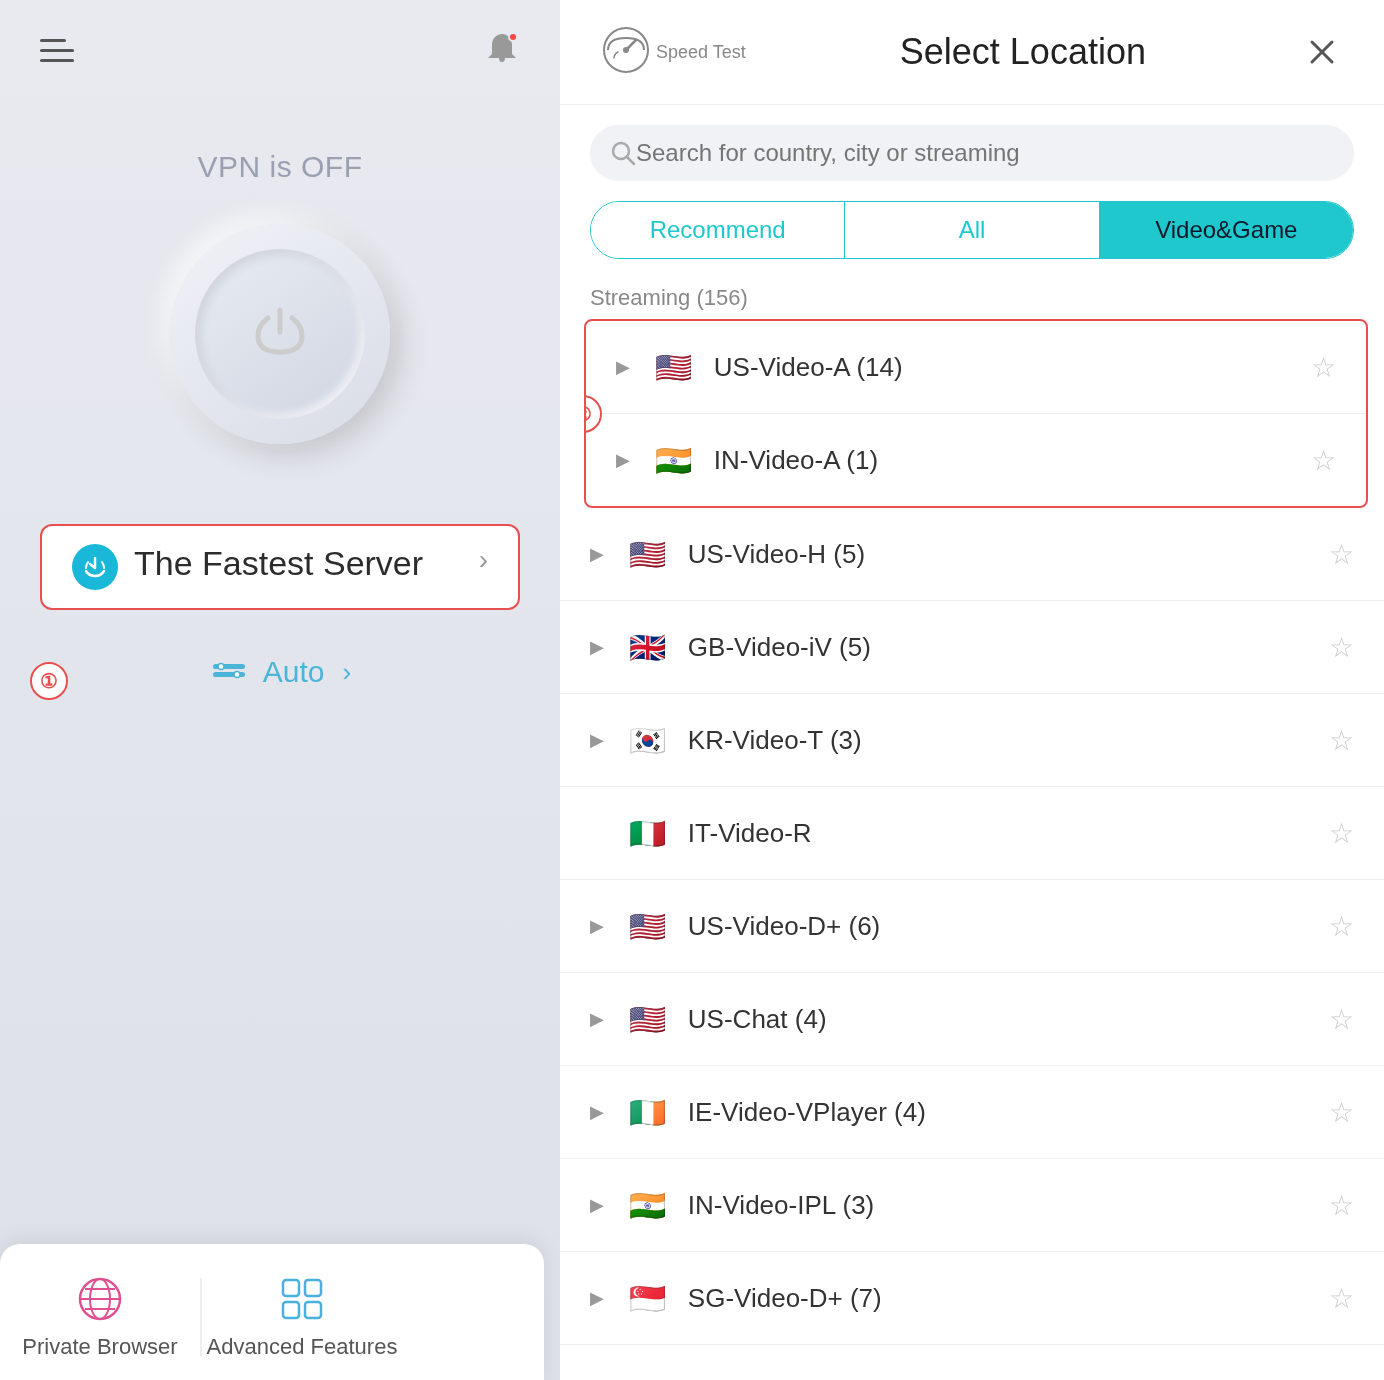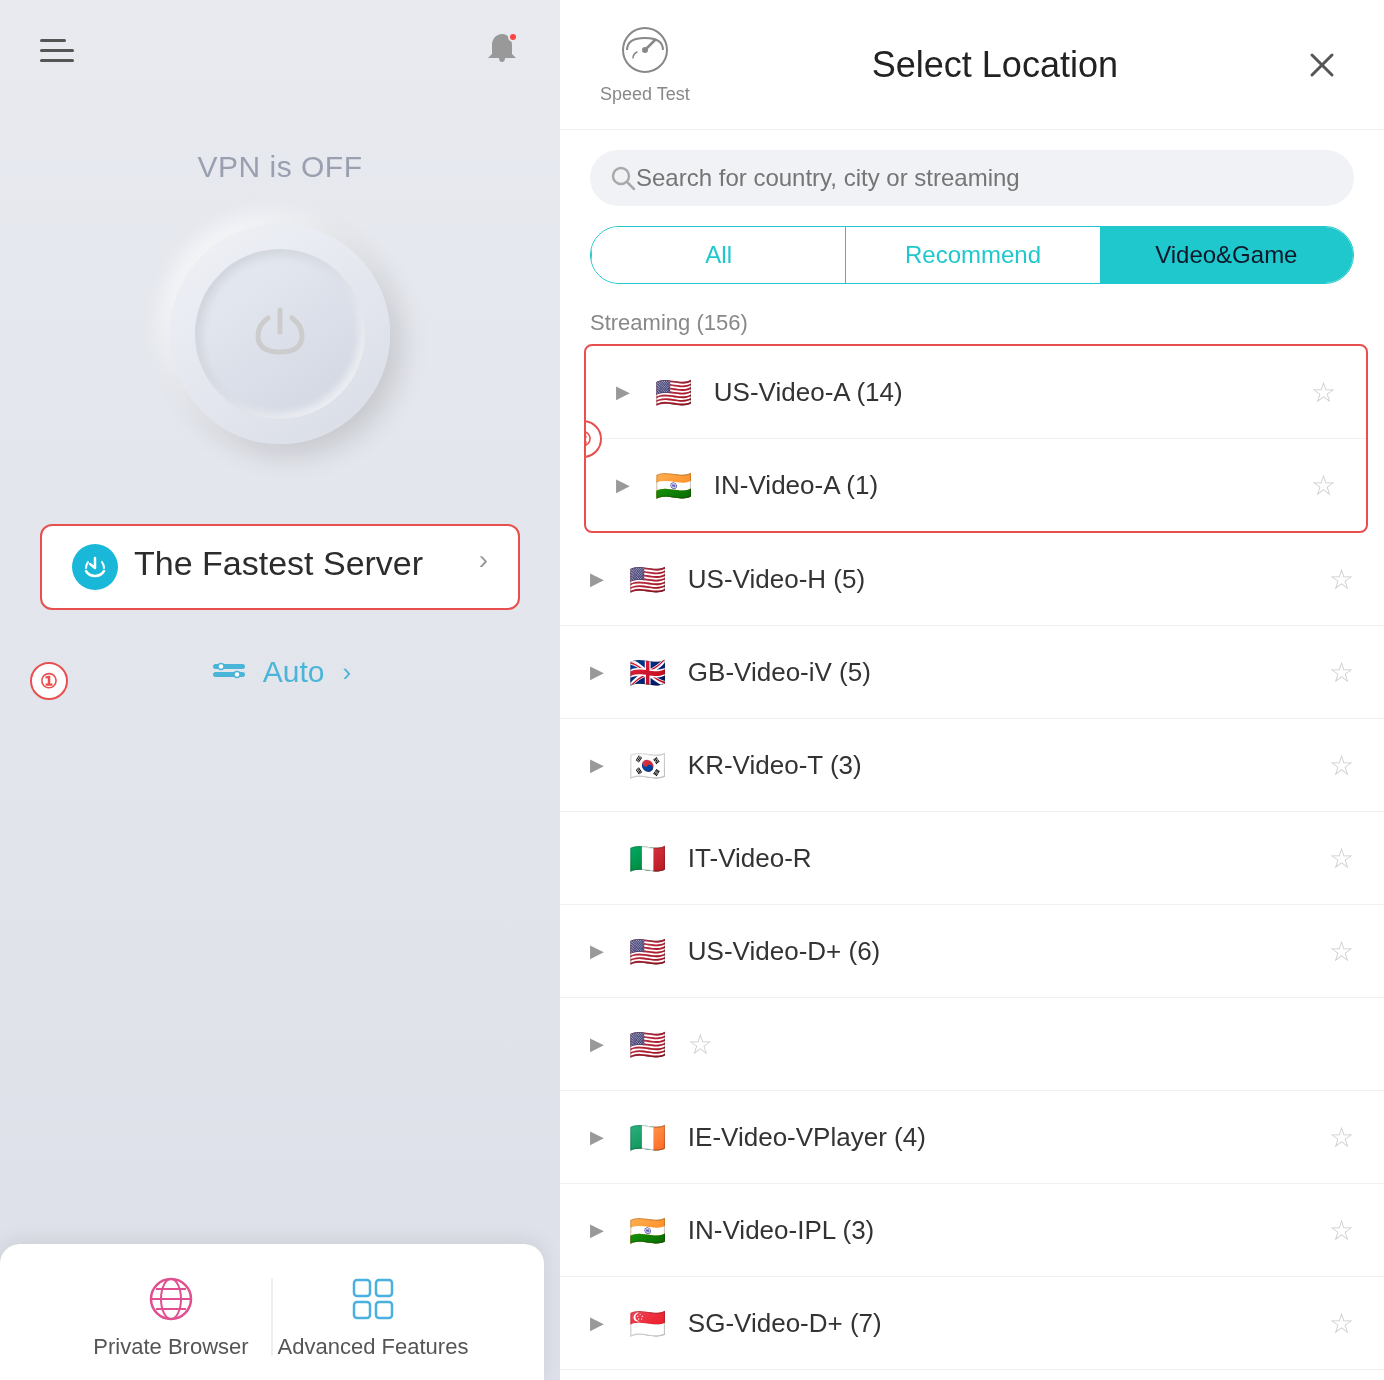--- a/index.html
+++ b/index.html
@@ -156,21 +156,21 @@
 
     .bottom-bar {
       position: absolute;
       bottom: 0;
       left: 0;
       right: 16px;
       background: white;
       border-radius: 20px 20px 0 0;
       padding: 30px 0 20px 0;
       display: flex;
-      justify-content: center;
+      justify-content: flex-start;
       box-shadow: 0 -4px 20px rgba(0,0,0,0.08);
     }
     .bottom-item {
       display: flex;
       flex-direction: column;
       align-items: center;
       gap: 10px;
       cursor: pointer;
       width: 200px;
     }
@@ -201,21 +201,21 @@
     .right-header {
       display: flex;
       align-items: center;
       padding: 24px 40px;
       border-bottom: 1px solid #eee;
       gap: 20px;
     }
 
     .speed-test-wrap {
       display: flex;
-      flex-direction: column;
+      flex-direction: row;
       align-items: center;
       gap: 4px;
       cursor: pointer;
     }
     .speed-test-icon svg {
       width: 52px;
       height: 52px;
     }
     .speed-test-label {
       font-size: 18px;
@@ -449,22 +449,22 @@
 
   <div class="search-bar">
     <svg viewBox="0 0 26 26" fill="none">
       <circle cx="11" cy="11" r="8" stroke="#aaa" stroke-width="2.5"></circle>
       <line x1="17" y1="17" x2="24" y2="24" stroke="#aaa" stroke-width="2.5" stroke-linecap="round"></line>
     </svg>
     <input class="search-input" type="text" placeholder="Search for country, city or streaming" style="">
   </div>
 
   <div class="tab-bar">
+    <div class="tab-item">Recommend</div>
     <div class="tab-item" style="border-left:1.5px solid #1ec8cc; border-right:1.5px solid #1ec8cc;">All</div>
-    <div class="tab-item">Recommend</div>
     <div class="tab-item active">Video&amp;Game</div>
   </div>
 
   <div class="streaming-header">Streaming (156)</div>
 
   <div class="server-list">
 
     <div style="position:relative; margin: 0 16px 0 24px; border: 2.5px solid #e85050; border-radius: 8px; overflow: hidden;">
       <div style="position:absolute; left:-22px; top:50%; transform:translateY(-50%); width:38px; height:38px; border-radius:50%; border:2.5px solid #e85050; color:#e85050; font-size:20px; display:flex; align-items:center; justify-content:center; font-weight:600; background:white; z-index:10;">②</div>
 
@@ -514,20 +514,21 @@
     <div class="server-item">
       <span class="chevron-right">▶</span>
       <div class="flag-circle">🇺🇸</div>
       <span class="server-name">US-Video-D+ (6)</span>
       <span class="star-icon">☆</span>
     </div>
 
     <div class="server-item">
       <span class="chevron-right">▶</span>
       <div class="flag-circle">🇺🇸</div>
+      <span class="server-name">US-Chat (4)</span>
       <span class="star-icon">☆</span>
     </div>
 
     <div class="server-item">
       <span class="chevron-right">▶</span>
       <div class="flag-circle">🇮🇪</div>
       <span class="server-name">IE-Video-VPlayer (4)</span>
       <span class="star-icon">☆</span>
     </div>
 

